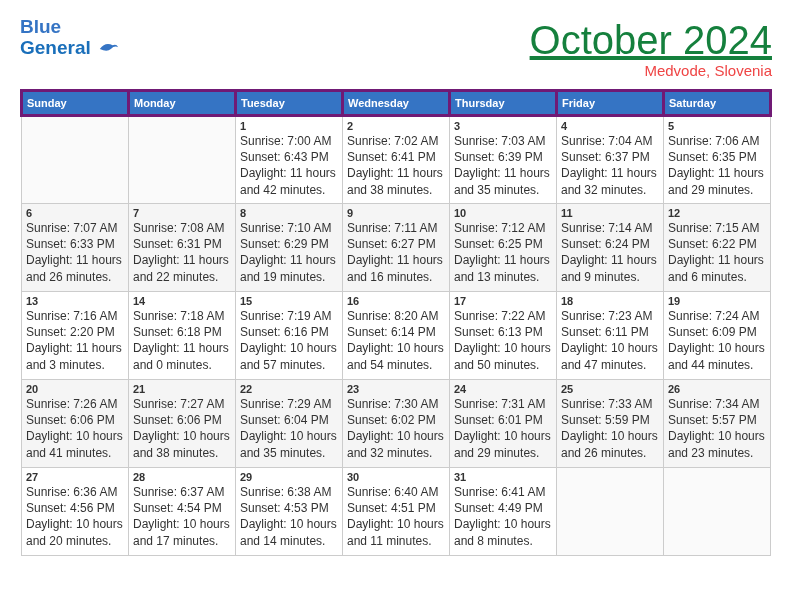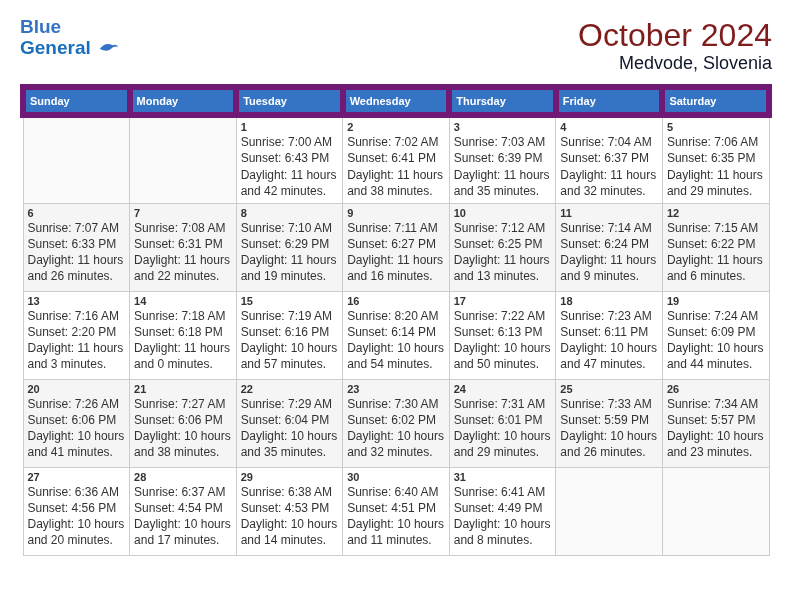--- a/index.html
+++ b/index.html
@@ -28,42 +28,43 @@
     }
     .logo-icon {
       width: 22px;
       height: 22px;
       margin-left: 2px;
     }
     .title-block {
       text-align: right;
     }
     .month-title {
-      font-size: 32px;
+      font-size: 40px;
       font-weight: normal;
-      color: #7f1d1d;
+      color: #15803d;
       line-height: 1.1;
+      text-decoration: underline;
     }
     .location {
-      font-size: 18px;
-      color: #0f172a;
+      font-size: 15px;
+      color: #ef4444;
     }
     table {
       width: 100%;
       border-collapse: collapse;
       table-layout: fixed;
     }
     thead tr th {
       background-color: #3574c4;
       color: #fff;
       font-size: 11px;
       font-weight: bold;
       padding: 5px 4px;
       text-align: left;
-      border: 6px solid #701a75;
+      border: 3px solid #701a75;
     }
     tbody tr td {
       vertical-align: top;
       border: 1px solid #ccc;
       padding: 3px 4px;
       height: 88px;
       font-size: 9.5px;
       color: #333;
       background: #fff;
     }

